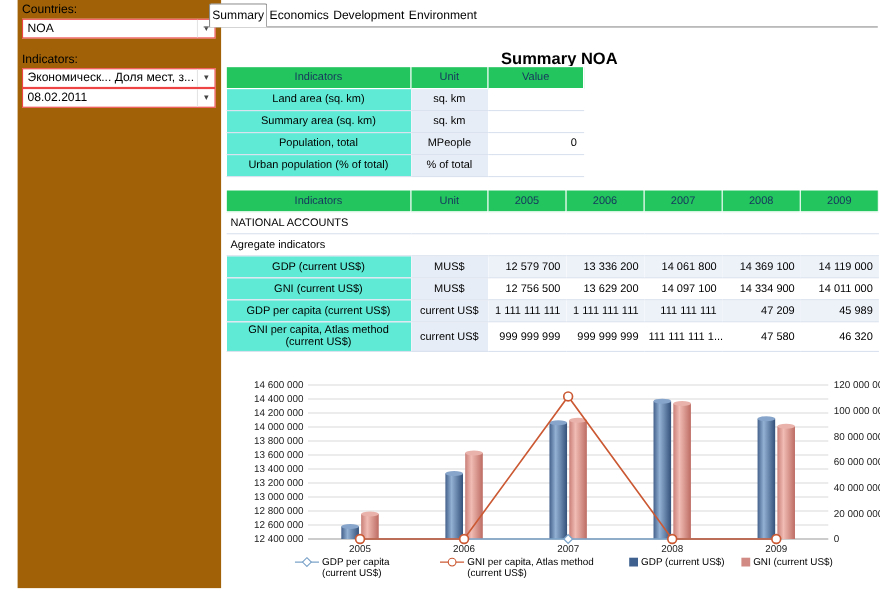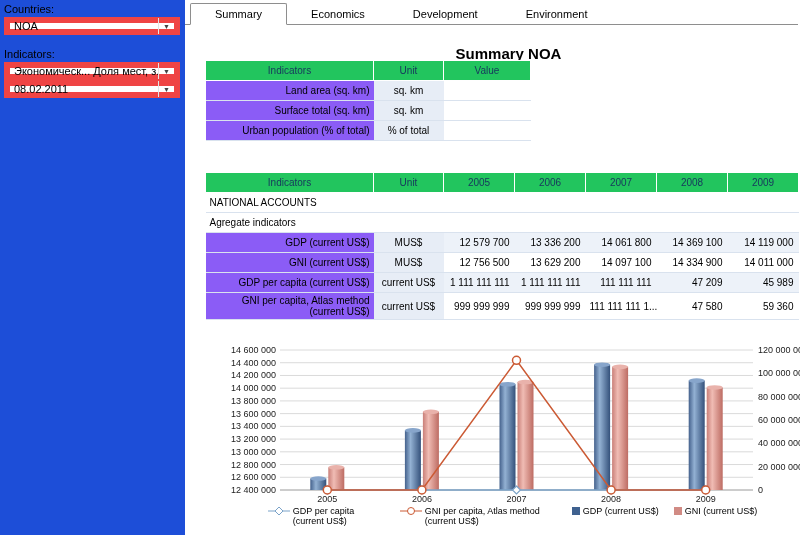--- a/index.html
+++ b/index.html
@@ -1,39 +1,39 @@
 <!DOCTYPE html>
 <html><head>
 <meta charset="utf-8">
 <style>
   html,body{margin:0;padding:0}
   body{font-family:"Liberation Sans",sans-serif;background:#fff}
   .app{position:relative;width:800px;height:535px;overflow:hidden;background:#fff;color:#000}
 
   
-  .sidebar{position:absolute;left:0;top:0;width:185px;height:100%;padding:3px 0 0 4px;box-sizing:border-box;background:#1d4ed8}
+  .sidebar{position:absolute;left:16px;top:0;width:185px;height:100%;padding:3px 0 0 4px;box-sizing:border-box;background:#a16207}
   .fld-label{font-size:11px;margin:0 0 2px 0}
   .fld-label.mt{margin-top:13px}
-  .combo{width:176px;height:18px;border:6px solid #ef4444;background:#fff;display:flex;align-items:center;font-size:11px;box-sizing:border-box;cursor:default}
+  .combo{width:176px;height:18px;border:1px solid #ef4444;background:#fff;display:flex;align-items:center;font-size:11px;box-sizing:border-box;cursor:default}
   .combo-text{flex:1;padding:0 4px;white-space:nowrap;overflow:hidden}
   .combo-arrow{width:15px;height:16px;display:flex;align-items:center;justify-content:center;font-size:7px;color:#444;border-left:1px solid #e4e4e4}
 
   
   .main{position:absolute;left:185px;top:0;width:615px;height:100%}
   .tabbar{position:absolute;left:5px;top:3px;height:21px;display:flex;z-index:2}
-  .tab{display:flex;align-items:center;padding:0 24px;font-size:11px;color:#000;cursor:pointer}
+  .tab{display:flex;align-items:center;padding:0 2px;font-size:11px;color:#000;cursor:pointer}
   .tab.active{background:#fff;border:1px solid #8e8e8e;border-bottom:1px solid #fff;margin-bottom:-1px;border-radius:2px 2px 0 0}
   .tabline{position:absolute;left:0;top:24px;width:613px;height:1px;background:#8e8e8e}
   .page-title{position:absolute;left:0;top:29px;width:615px;text-align:center;font-size:15px;font-weight:bold;margin:16px}
 
   
   table.tbl{position:absolute;border-collapse:collapse;font-size:10px;table-layout:fixed}
   .tbl th{background:#22c55e;color:#17365d;font-weight:normal;padding:4px 2px;border:1px solid #fff;text-align:center;box-sizing:border-box}
   .tbl td{padding:2px 4px;border-bottom:1px solid #d9e2ee;height:15px;white-space:nowrap;overflow:hidden}
-  td.c-ind{background:#8b5cf6;text-align:right;white-space:normal}
+  td.c-ind{background:#5eead4;text-align:center;white-space:normal}
   td.c-unit{background:#e7edf6;text-align:center}
   td.c-val{background:#fff;text-align:right;padding-right:6px}
   td.c-num{text-align:right;padding-right:5px;background:#fff}
   tr.banded td.c-num{background:#edf2f9}
   td.c-sec{background:#fff;font-weight:normal}
   #value-table{left:20px;top:60px;width:325px}
   #years-table{left:20px;top:172px;width:593px}
 
   
   #chart-svg{position:absolute;left:0;top:338px}
@@ -92,23 +92,28 @@
           <th>Value</th>
         </tr>
       </thead>
       <tbody>
           <tr>
             <td class="c-ind">Land area (sq. km)</td>
             <td class="c-unit">sq. km</td>
             <td class="c-val"></td>
           </tr>
           <tr>
-            <td class="c-ind">Surface total (sq. km)</td>
+            <td class="c-ind">Summary area (sq. km)</td>
             <td class="c-unit">sq. km</td>
             <td class="c-val"></td>
+          </tr>
+          <tr>
+            <td class="c-ind">Population, total</td>
+            <td class="c-unit">MPeople</td>
+            <td class="c-val">0</td>
           </tr>
           <tr>
             <td class="c-ind">Urban population (% of total)</td>
             <td class="c-unit">% of total</td>
             <td class="c-val"></td>
           </tr>
         </tbody>
     </table>
 
     <table class="tbl" id="years-table">
@@ -166,21 +171,21 @@
             <td class="c-num">47 209</td>
             <td class="c-num">45 989</td>
           </tr>
           <tr>
             <td class="c-ind">GNI per capita, Atlas method (current US$)</td>
             <td class="c-unit">current US$</td>
             <td class="c-num">999 999 999</td>
             <td class="c-num">999 999 999</td>
             <td class="c-num">111 111 111 1...</td>
             <td class="c-num">47 580</td>
-            <td class="c-num">59 360</td>
+            <td class="c-num">46 320</td>
           </tr>
         </tbody>
     </table>
 
     <svg id="chart-svg" width="615" height="170">
         <defs>
           <linearGradient id="grad0" x1="0" y1="0" x2="1" y2="0">
             <stop offset="0" stop-color="#44618c"></stop>
             <stop offset="0.35" stop-color="#93b1d3"></stop>
             <stop offset="1" stop-color="#34517b"></stop>

